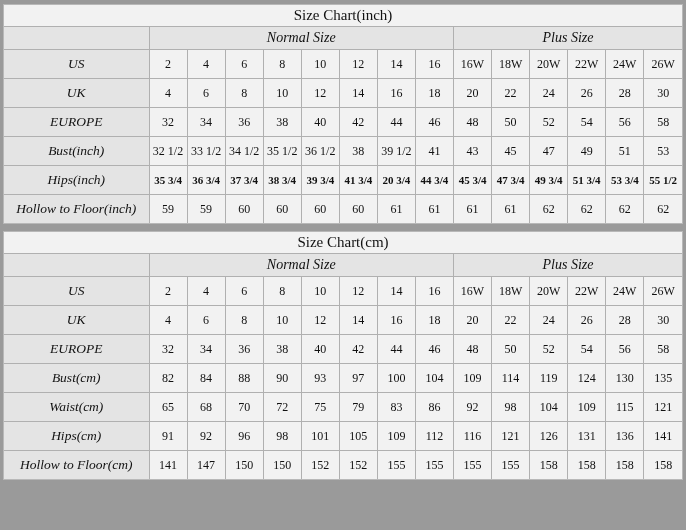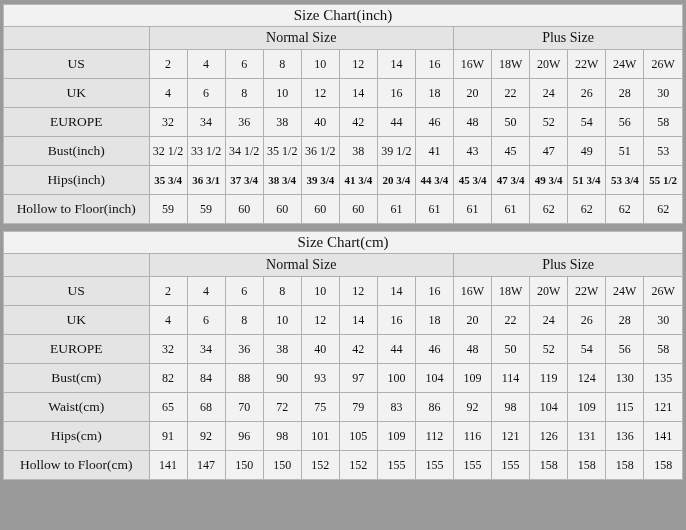--- a/index.html
+++ b/index.html
@@ -50,27 +50,29 @@
     border-top: none !important;
   }
   .group-blank {
     background: #e4e4e4;
     border-left: none !important;
   }
   .group-head {
     font-size: 14px;
     height: 22px;
     background: #e4e4e4;
+    font-style: italic;
   }
   .row-label {
     font-size: 13.5px;
     background: #e4e4e4;
     height: 28px;
     border-left: none !important;
     white-space: nowrap;
+    font-style: italic;
   }
   .cell {
     font-size: 12px;
     height: 28px;
     background: #f2f2f2;
     white-space: nowrap;
   }
   .cell.small {
     font-size: 11px;
     font-weight: bold;
@@ -174,21 +176,21 @@
           <td class="cell">47</td>
           <td class="cell">49</td>
           <td class="cell">51</td>
           <td class="cell last-col">53</td>
         </tr>
 
 
         <tr>
           <td class="row-label">Hips(inch)</td>
           <td class="cell small">35 3/4</td>
-          <td class="cell small">36 3/1</td>
+          <td class="cell small">36 3/4</td>
           <td class="cell small">37 3/4</td>
           <td class="cell small">38 3/4</td>
           <td class="cell small">39 3/4</td>
           <td class="cell small">41 3/4</td>
           <td class="cell small">20 3/4</td>
           <td class="cell small">44 3/4</td>
           <td class="cell small">45 3/4</td>
           <td class="cell small">47 3/4</td>
           <td class="cell small">49 3/4</td>
           <td class="cell small">51 3/4</td>

